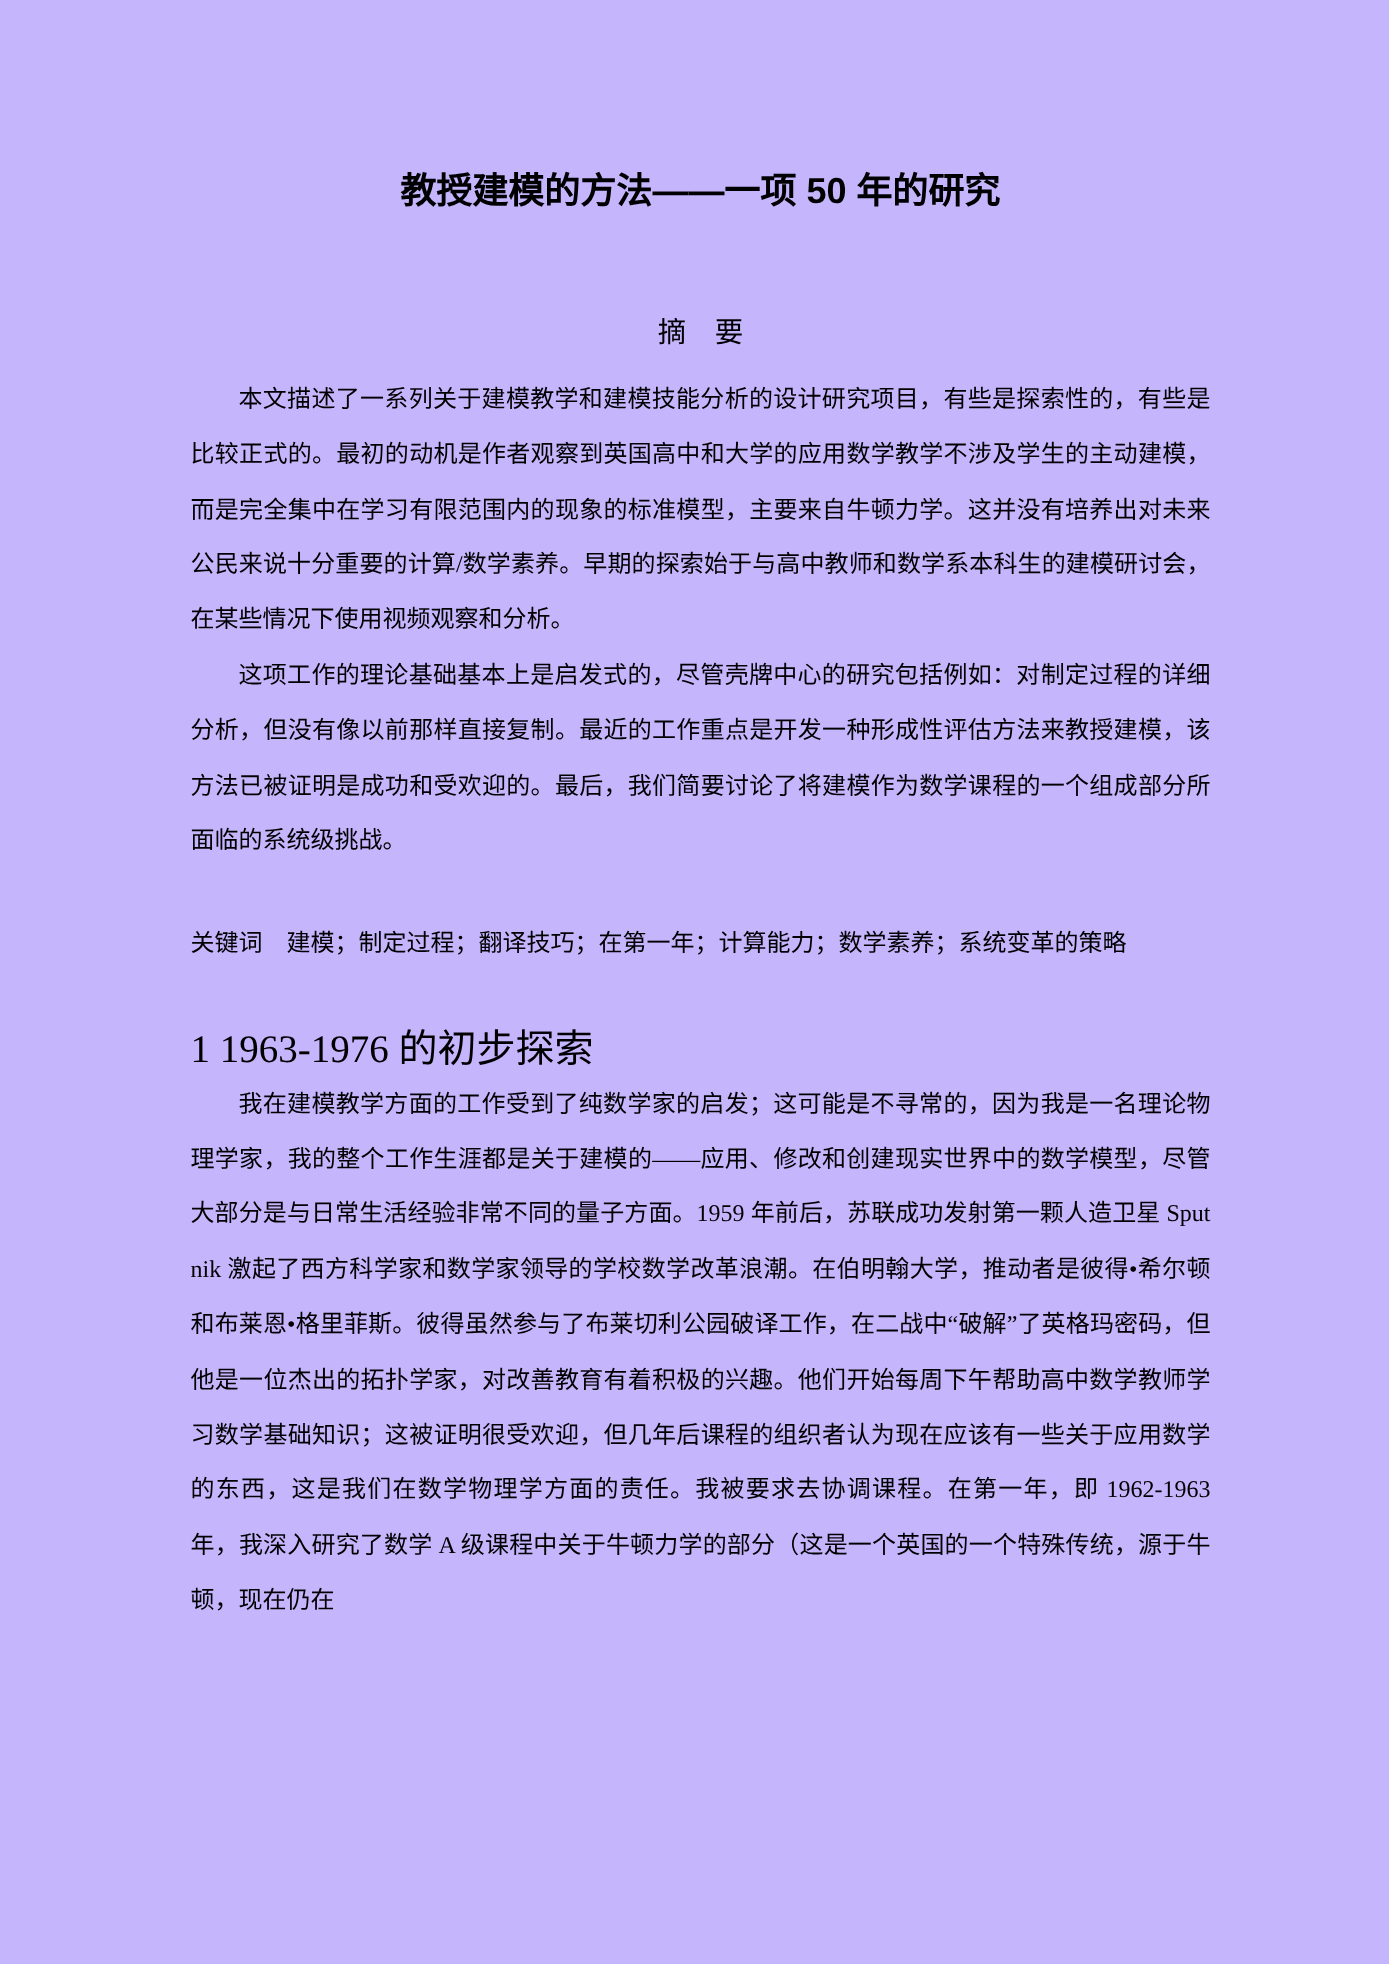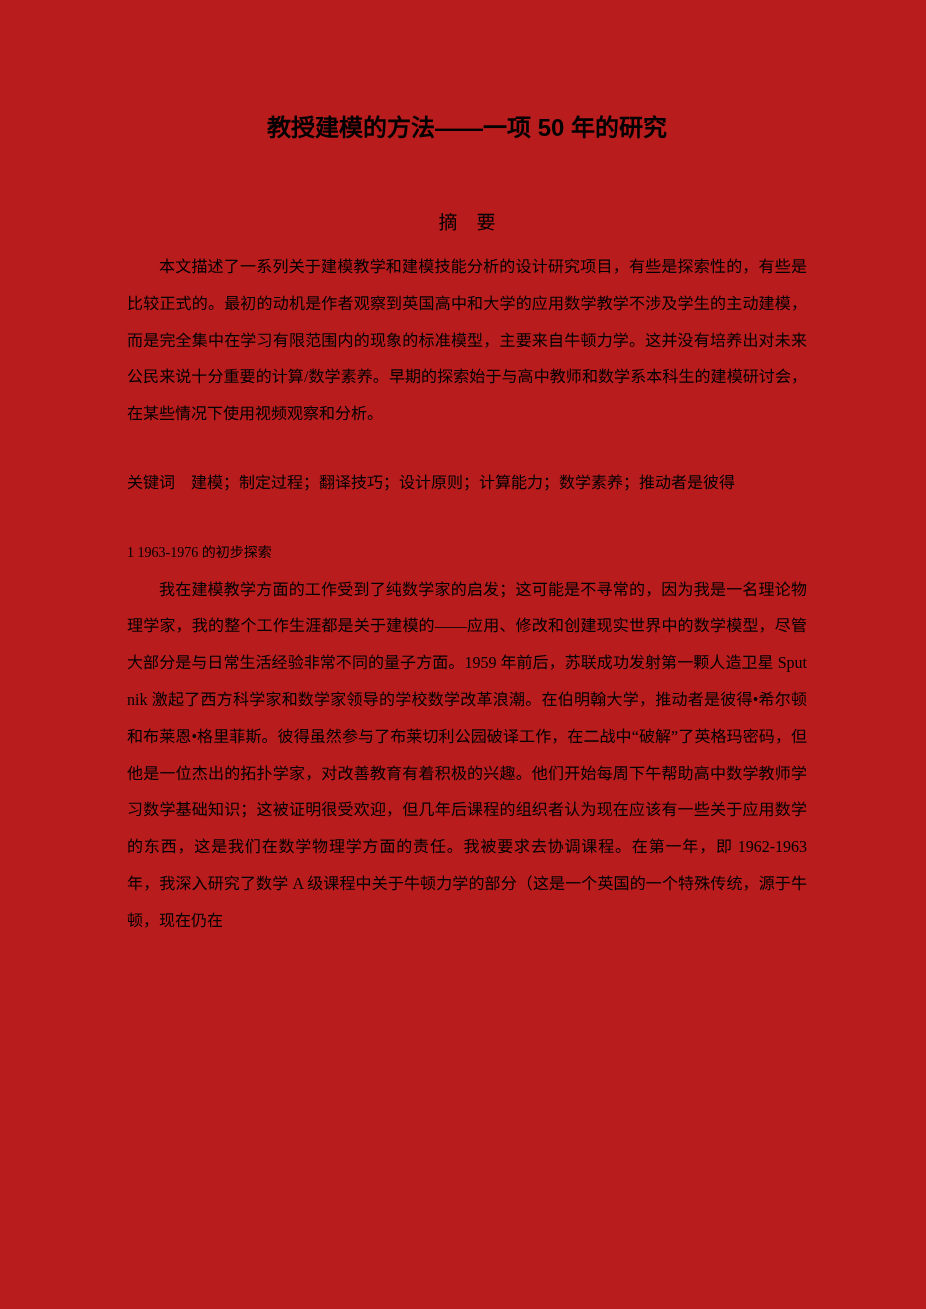--- a/index.html
+++ b/index.html
@@ -4,21 +4,21 @@
 <style>
   html, body {
     margin: 0;
     padding: 0;
     background: #ffffff;
   }
   .page {
     position: relative;
     width: 926px;
     height: 1309px;
-    background: #b91c1c;
+    background: #c4b5fd;
     color: #000000;
     overflow: hidden;
     font-family: "Liberation Serif", "DejaVu Serif", serif;
   }
   .content {
     padding-left: 127px;
     padding-right: 119px;
   }
   .title {
     margin: 0;
@@ -46,39 +46,40 @@
     text-indent: 2em;
   }
   .first-para {
     margin-top: 8px;
   }
   .keywords {
     margin-top: 32px;
   }
   .section-heading {
     margin: 33px 0 0 0;
-    font-size: 14px;
+    font-size: 26px;
     font-weight: 400;
     line-height: 36.8px;
     text-align: left;
   }
 </style>
 </head>
 <body>
 
 <div class="page">
   <div class="content">
 
     <h1 class="title">教授建模的方法——一项 50 年的研究</h1>
 
     <div class="abstract-label">摘　要</div>
 
     <p class="body-para indent first-para">本文描述了一系列关于建模教学和建模技能分析的设计研究项目，有些是探索性的，有些是比较正式的。最初的动机是作者观察到英国高中和大学的应用数学教学不涉及学生的主动建模，而是完全集中在学习有限范围内的现象的标准模型，主要来自牛顿力学。这并没有培养出对未来公民来说十分重要的计算/数学素养。早期的探索始于与高中教师和数学系本科生的建模研讨会，在某些情况下使用视频观察和分析。</p>
 
+    <p class="body-para indent">这项工作的理论基础基本上是启发式的，尽管壳牌中心的研究包括例如：对制定过程的详细分析，但没有像以前那样直接复制。最近的工作重点是开发一种形成性评估方法来教授建模，该方法已被证明是成功和受欢迎的。最后，我们简要讨论了将建模作为数学课程的一个组成部分所面临的系统级挑战。</p>
 
-    <p class="body-para keywords">关键词　建模；制定过程；翻译技巧；设计原则；计算能力；数学素养；推动者是彼得</p>
+    <p class="body-para keywords">关键词　建模；制定过程；翻译技巧；在第一年；计算能力；数学素养；系统变革的策略</p>
 
     <h2 class="section-heading">1 1963-1976 的初步探索</h2>
 
     <p class="body-para indent">我在建模教学方面的工作受到了纯数学家的启发；这可能是不寻常的，因为我是一名理论物理学家，我的整个工作生涯都是关于建模的——应用、修改和创建现实世界中的数学模型，尽管大部分是与日常生活经验非常不同的量子方面。1959 年前后，苏联成功发射第一颗人造卫星 Sputnik 激起了西方科学家和数学家领导的学校数学改革浪潮。在伯明翰大学，推动者是彼得•希尔顿和布莱恩•格里菲斯。彼得虽然参与了布莱切利公园破译工作，在二战中“破解”了英格玛密码，但他是一位杰出的拓扑学家，对改善教育有着积极的兴趣。他们开始每周下午帮助高中数学教师学习数学基础知识；这被证明很受欢迎，但几年后课程的组织者认为现在应该有一些关于应用数学的东西，这是我们在数学物理学方面的责任。我被要求去协调课程。在第一年，即 1962-1963 年，我深入研究了数学 A 级课程中关于牛顿力学的部分（这是一个英国的一个特殊传统，源于牛顿，现在仍在</p>
 
   </div>
 </div>
 
 </body></html>

